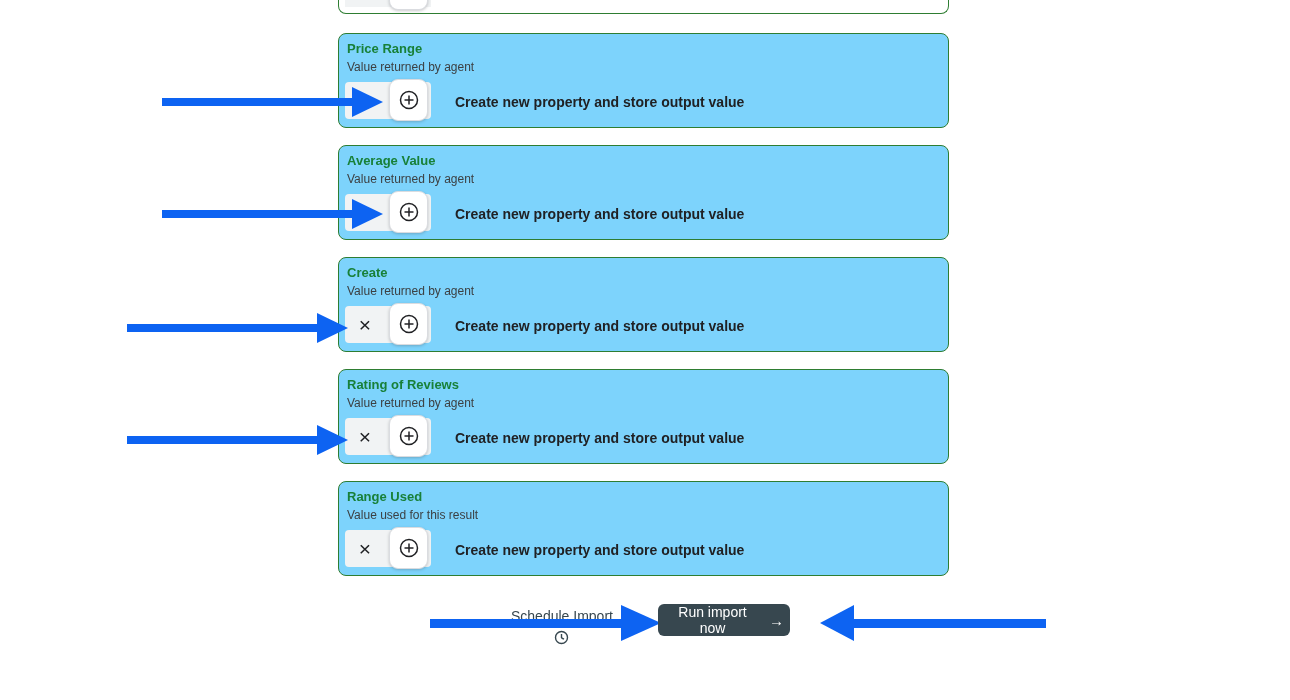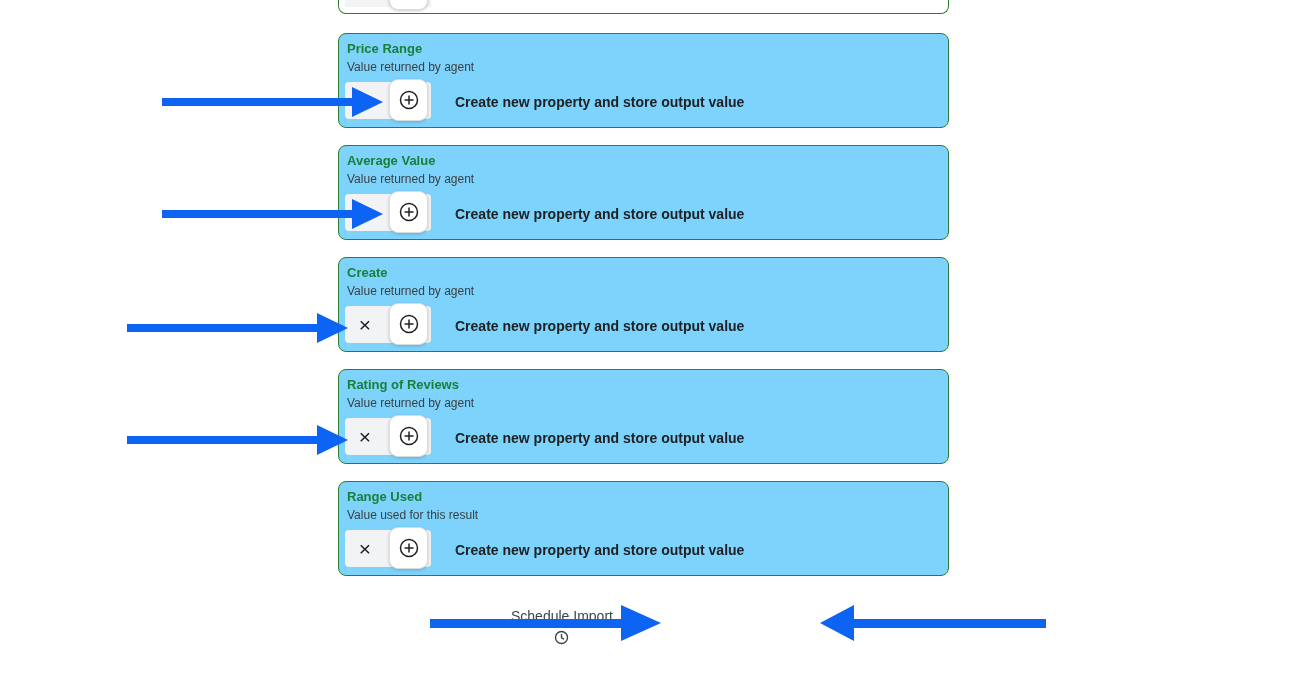--- a/index.html
+++ b/index.html
@@ -153,20 +153,24 @@
 
   <div class="schedule">
     <span>Schedule Import</span>
     <svg width="15" height="15" viewBox="0 0 15 15">
       <circle cx="7.5" cy="7.5" r="6" fill="none" stroke="#37474f" stroke-width="1.4"></circle>
       <line x1="7.5" y1="4" x2="7.5" y2="8" stroke="#37474f" stroke-width="1.4"></line>
       <line x1="7.5" y1="8" x2="10" y2="9.2" stroke="#37474f" stroke-width="1.4"></line>
     </svg>
   </div>
 
+  <button class="run-btn">
+    <span>Run import now</span>
+    <span class="run-arrow">→</span>
+  </button>
 
   <div>
     <div class="shaft" style="left:162px;top:98px;width:192px;height:8px"></div>
     <div class="head-right" style="left:352px;top:87px"></div>
   </div>
   <div>
     <div class="shaft" style="left:162px;top:210px;width:192px;height:8px"></div>
     <div class="head-right" style="left:352px;top:199px"></div>
   </div>
   <div>

